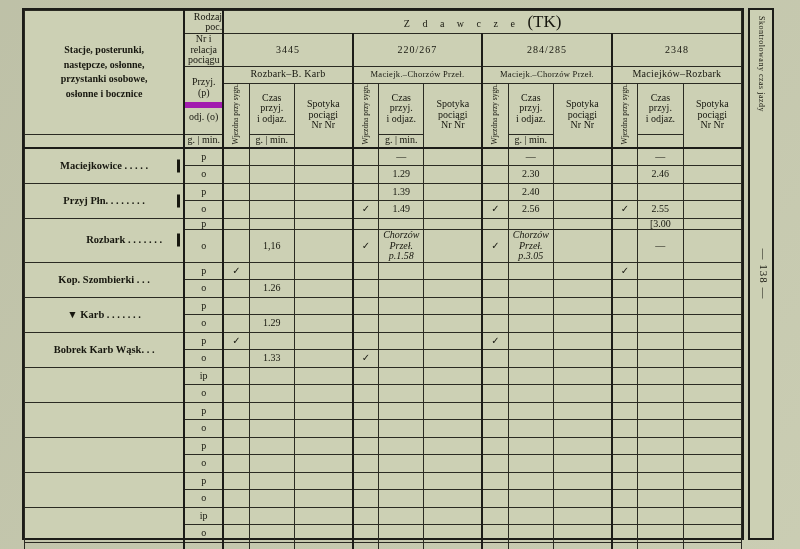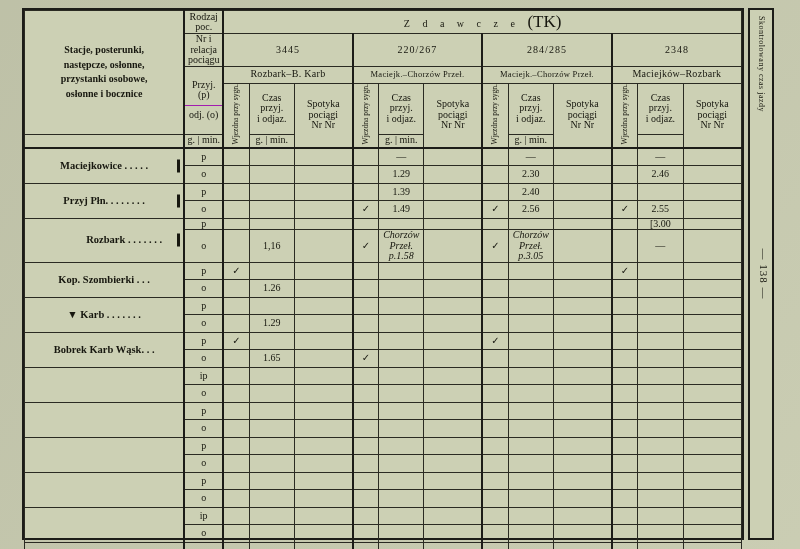--- a/index.html
+++ b/index.html
@@ -139,21 +139,21 @@
       </colgroup>
 
       <tbody>
           <tr>
         <td rowspan="4" class="stcol thick-r" style="height:46px;">
           <span class="hdrtxt">Stacje, posterunki,</span>
           <span class="hdrtxt">następcze, osłonne,</span>
           <span class="hdrtxt">przystanki osobowe,</span>
           <span class="hdrtxt">osłonne i bocznice</span>
         </td>
-        <td class="xsmall thick-r" style="height:22px;">
+        <td class="xsmall thick-r" style="height:22px;text-align:right;">
           <span>Rodzaj</span><br>
           <span>poc.</span>
         </td>
         <td colspan="12" class="hdr-title">
           <span>Z d a w c z e</span>
           <span class="tk">(TK)</span>
         </td>
       </tr>
 
       <tr>
@@ -163,21 +163,21 @@
           <span>pociągu</span>
         </td>
         <td colspan="3" class="trainno thick-r">3445</td>
         <td colspan="3" class="trainno thick-r">220/267</td>
         <td colspan="3" class="trainno thick-r">284/285</td>
         <td colspan="3" class="trainno">2348</td>
       </tr>
 
       <tr>
         <td rowspan="2" class="xsmall thick-r" style="height:40px;">
-          <div style="border-bottom:1px solid #a21caf;padding:4px 0;">Przyj. (p)</div>
+          <div style="border-bottom:6px solid #a21caf;padding:4px 0;">Przyj. (p)</div>
           <div style="padding:4px 0;">odj. (o)</div>
         </td>
         <td colspan="3" class="route thick-r" style="height:16px;">Rozbark–B. Karb</td>
         <td colspan="3" class="route thick-r" style="font-size:8.5px;">Maciejk.–Chorzów Przeł.</td>
         <td colspan="3" class="route thick-r" style="font-size:8.5px;">Maciejk.–Chorzów Przeł.</td>
         <td colspan="3" class="route">Maciejków–Rozbark</td>
       </tr>
 
       <tr>
 
@@ -451,21 +451,21 @@
         <td class="tick">✓</td>
         <td class="bold-t"></td>
         <td class="thick-r"></td>
         <td></td>
         <td class="bold-t"></td>
         <td></td>
       </tr>
       <tr>
         <td class="po thick-r">o</td>
         <td class="thick-l"></td>
-        <td class="bold-t">1.65</td>
+        <td class="bold-t">1.33</td>
         <td class="thick-r"></td>
         <td class="tick">✓</td>
         <td class="bold-t"></td>
         <td class="thick-r"></td>
         <td></td>
         <td class="bold-t"></td>
         <td class="thick-r"></td>
         <td></td>
         <td class="bold-t"></td>
         <td></td>

